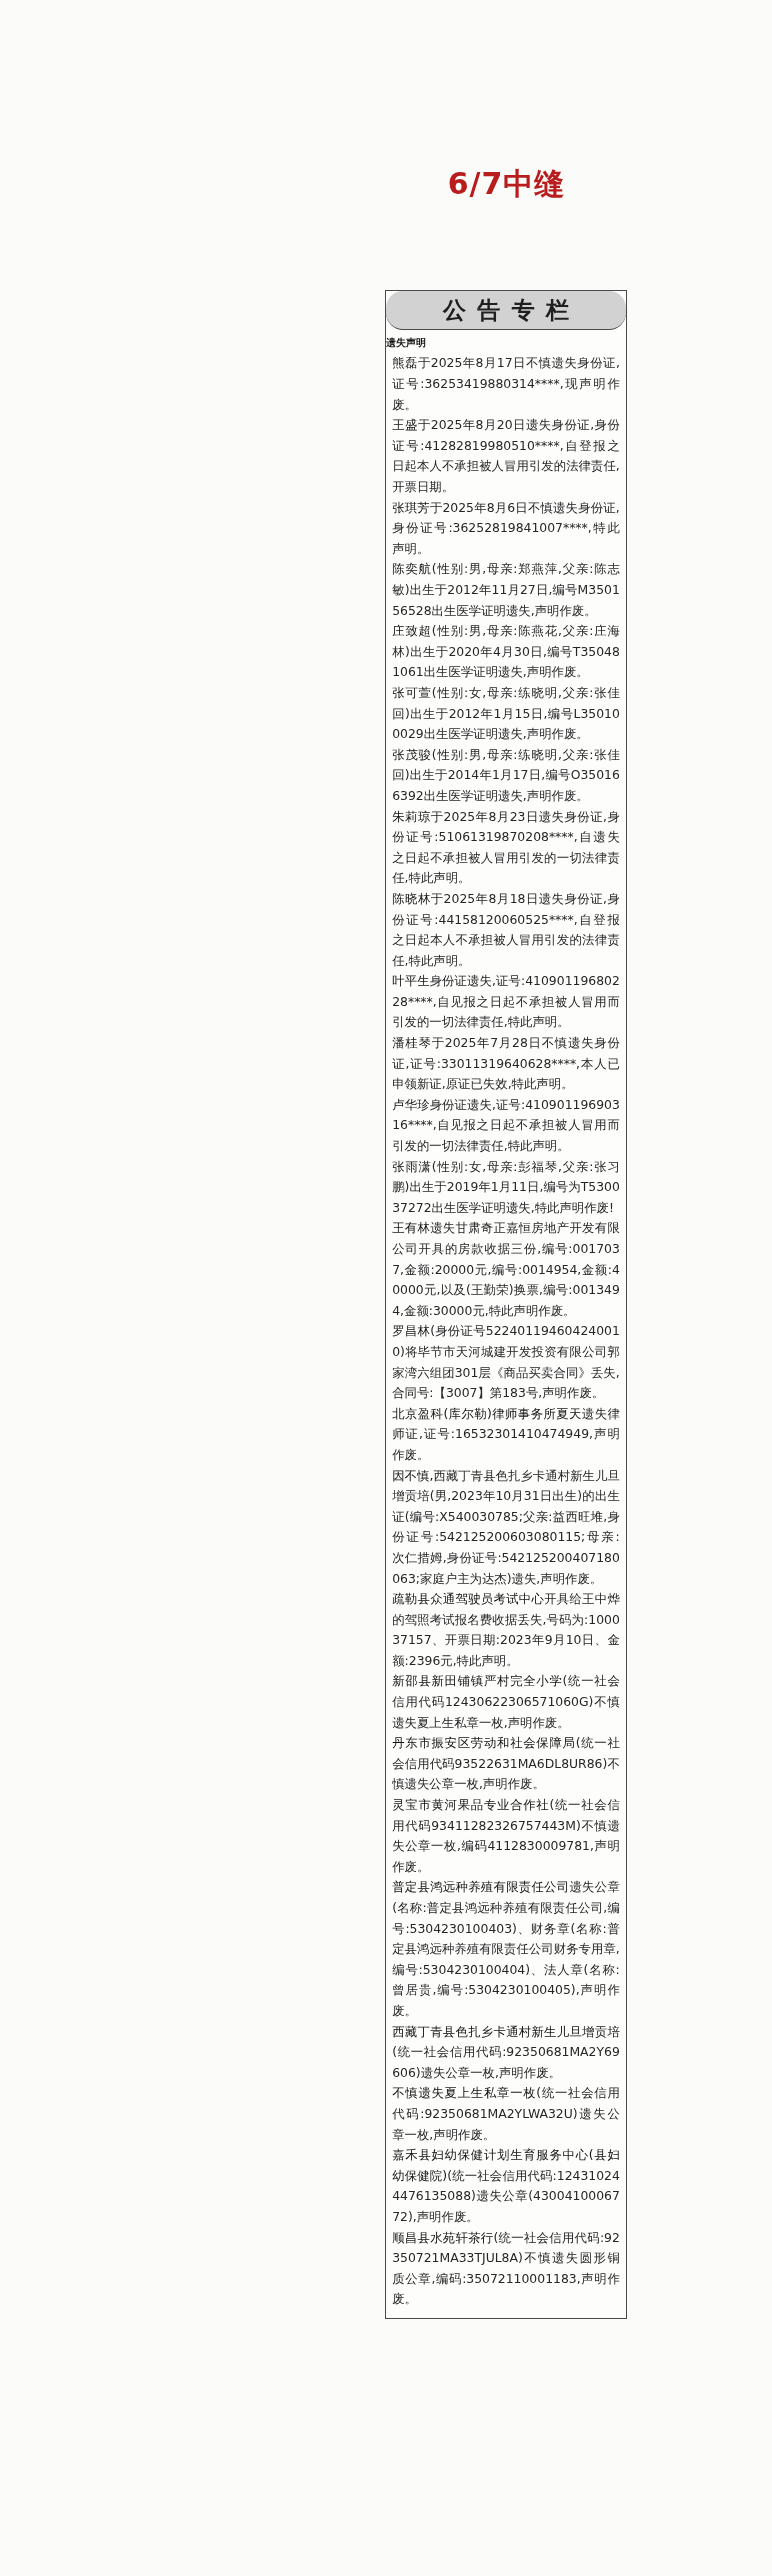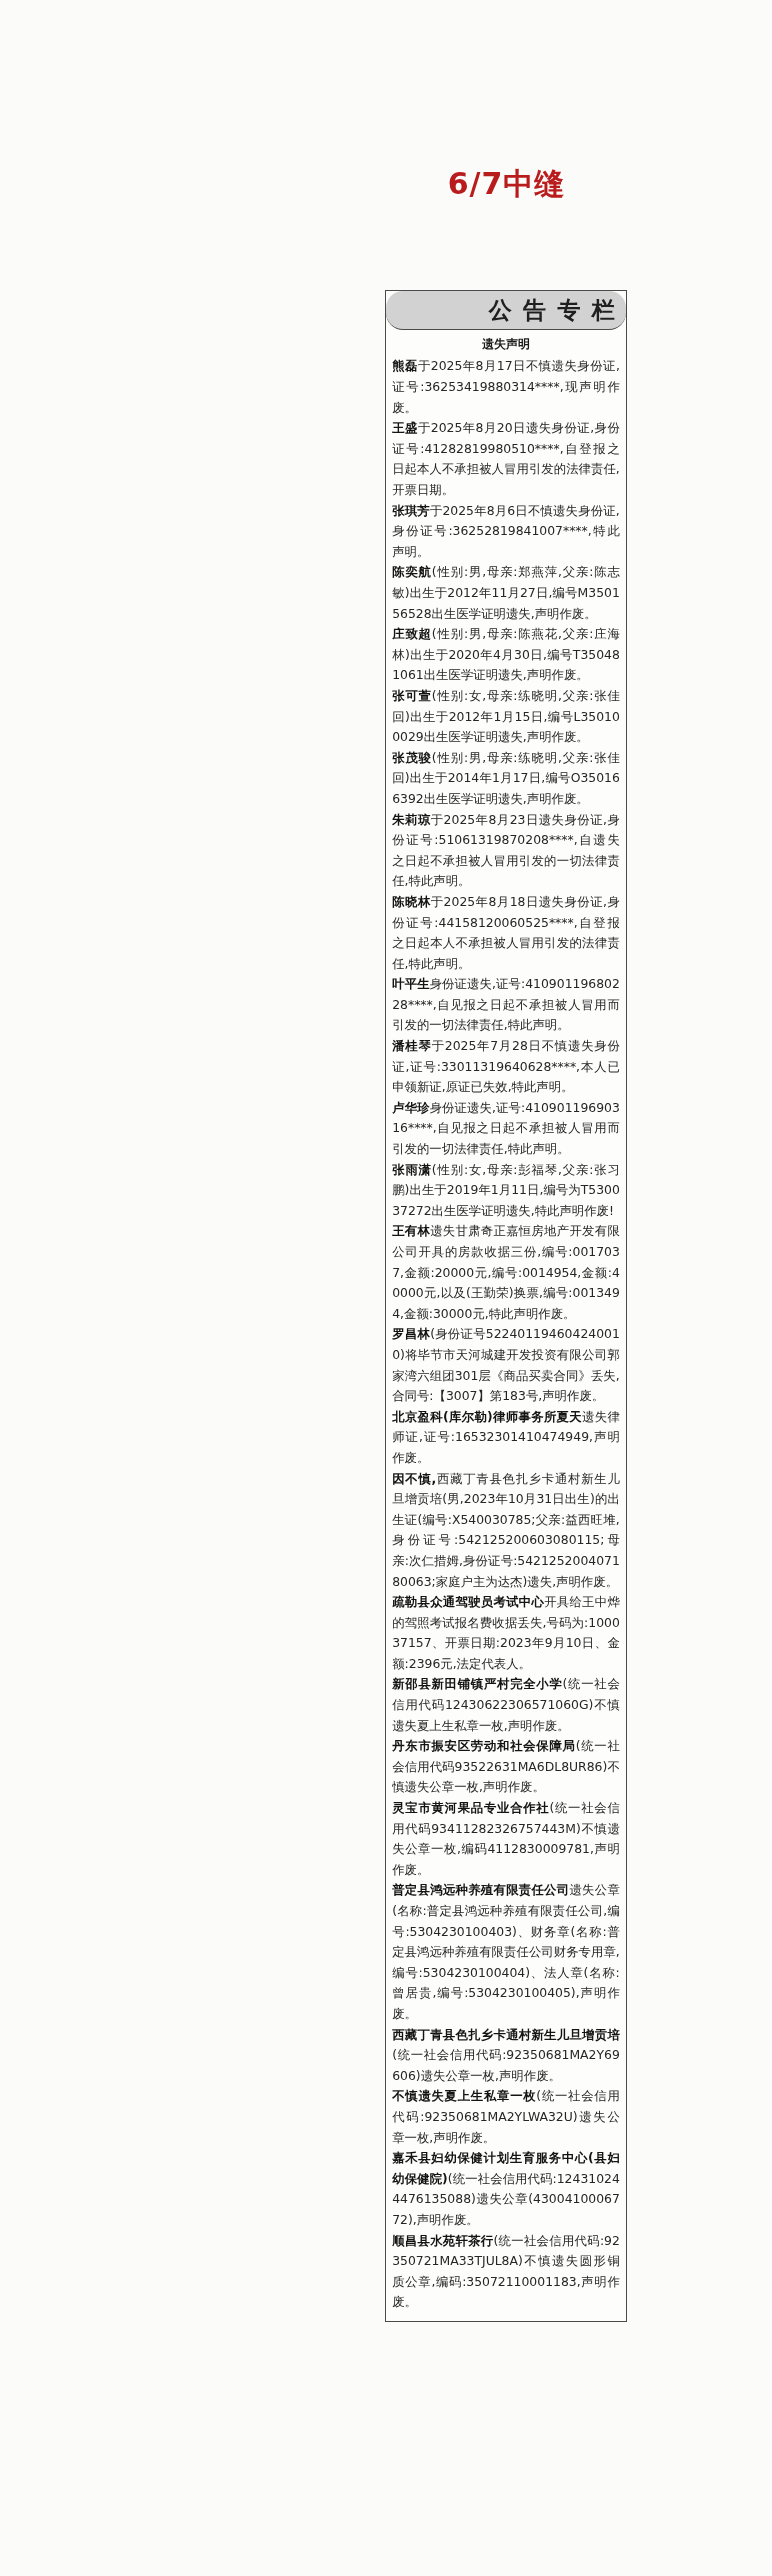--- a/index.html
+++ b/index.html
@@ -31,51 +31,50 @@
     top: 290px;
     width: 242px;
     box-sizing: border-box;
     border: 1px solid #4a4a4a;
     background: #fdfdfc;
   }
 
   .col-header {
     background: #d2d2d2;
     border-bottom: 1px solid #4a4a4a;
-    text-align: right;
+    text-align: center;
     font-size: 23px;
     font-weight: bold;
     color: #1f1f1f;
     letter-spacing: 11.3px;
     text-indent: 11.3px; 
     padding: 4.1px 0 3.1px 0;
     border-radius: 17px;
   }
 
   .subheader {
-    text-align: center;
     font-weight: bold;
-    font-size: 12px;
+    font-size: 10px;
     color: #191919;
     margin: 6.2px 0 2.1px 0;
   }
 
   .entries {
     padding: 1px 6.2px 8.2px 6.2px;
   }
 
   .entry {
     margin: 0;
     font-size: 12.4px;
     line-height: 20.6px;
     text-align: justify;
     color: #262626;
     word-break: break-all;
   }
-  .entry .lead { font-weight: bold; color: #141414; }
+  .entry .lead { font-weight: normal; color: #141414; }
 </style>
 </head>
 <body>
 
 <div class="sheet">
 
   <div class="page-title">6/7中缝</div>
 
   <div class="column">
 
@@ -148,21 +147,21 @@
 
         <p class="entry">
           <b class="lead">北京盈科(库尔勒)律师事务所夏天</b><span class="body-text">遗失律师证,证号:16532301410474949,声明作废。</span>
         </p>
 
         <p class="entry">
           <b class="lead">因不慎,</b><span class="body-text">西藏丁青县色扎乡卡通村新生儿旦增贡培(男,2023年10月31日出生)的出生证(编号:X540030785;父亲:益西旺堆,身份证号:542125200603080115;母亲:次仁措姆,身份证号:542125200407180063;家庭户主为达杰)遗失,声明作废。</span>
         </p>
 
         <p class="entry">
-          <b class="lead">疏勒县众通驾驶员考试中心</b><span class="body-text">开具给王中烨的驾照考试报名费收据丢失,号码为:100037157、开票日期:2023年9月10日、金额:2396元,法定代表人。</span>
+          <b class="lead">疏勒县众通驾驶员考试中心</b><span class="body-text">开具给王中烨的驾照考试报名费收据丢失,号码为:100037157、开票日期:2023年9月10日、金额:2396元,特此声明。</span>
         </p>
 
         <p class="entry">
           <b class="lead">新邵县新田铺镇严村完全小学</b><span class="body-text">(统一社会信用代码12430622306571060G)不慎遗失夏上生私章一枚,声明作废。</span>
         </p>
 
         <p class="entry">
           <b class="lead">丹东市振安区劳动和社会保障局</b><span class="body-text">(统一社会信用代码93522631MA6DL8UR86)不慎遗失公章一枚,声明作废。</span>
         </p>
 

